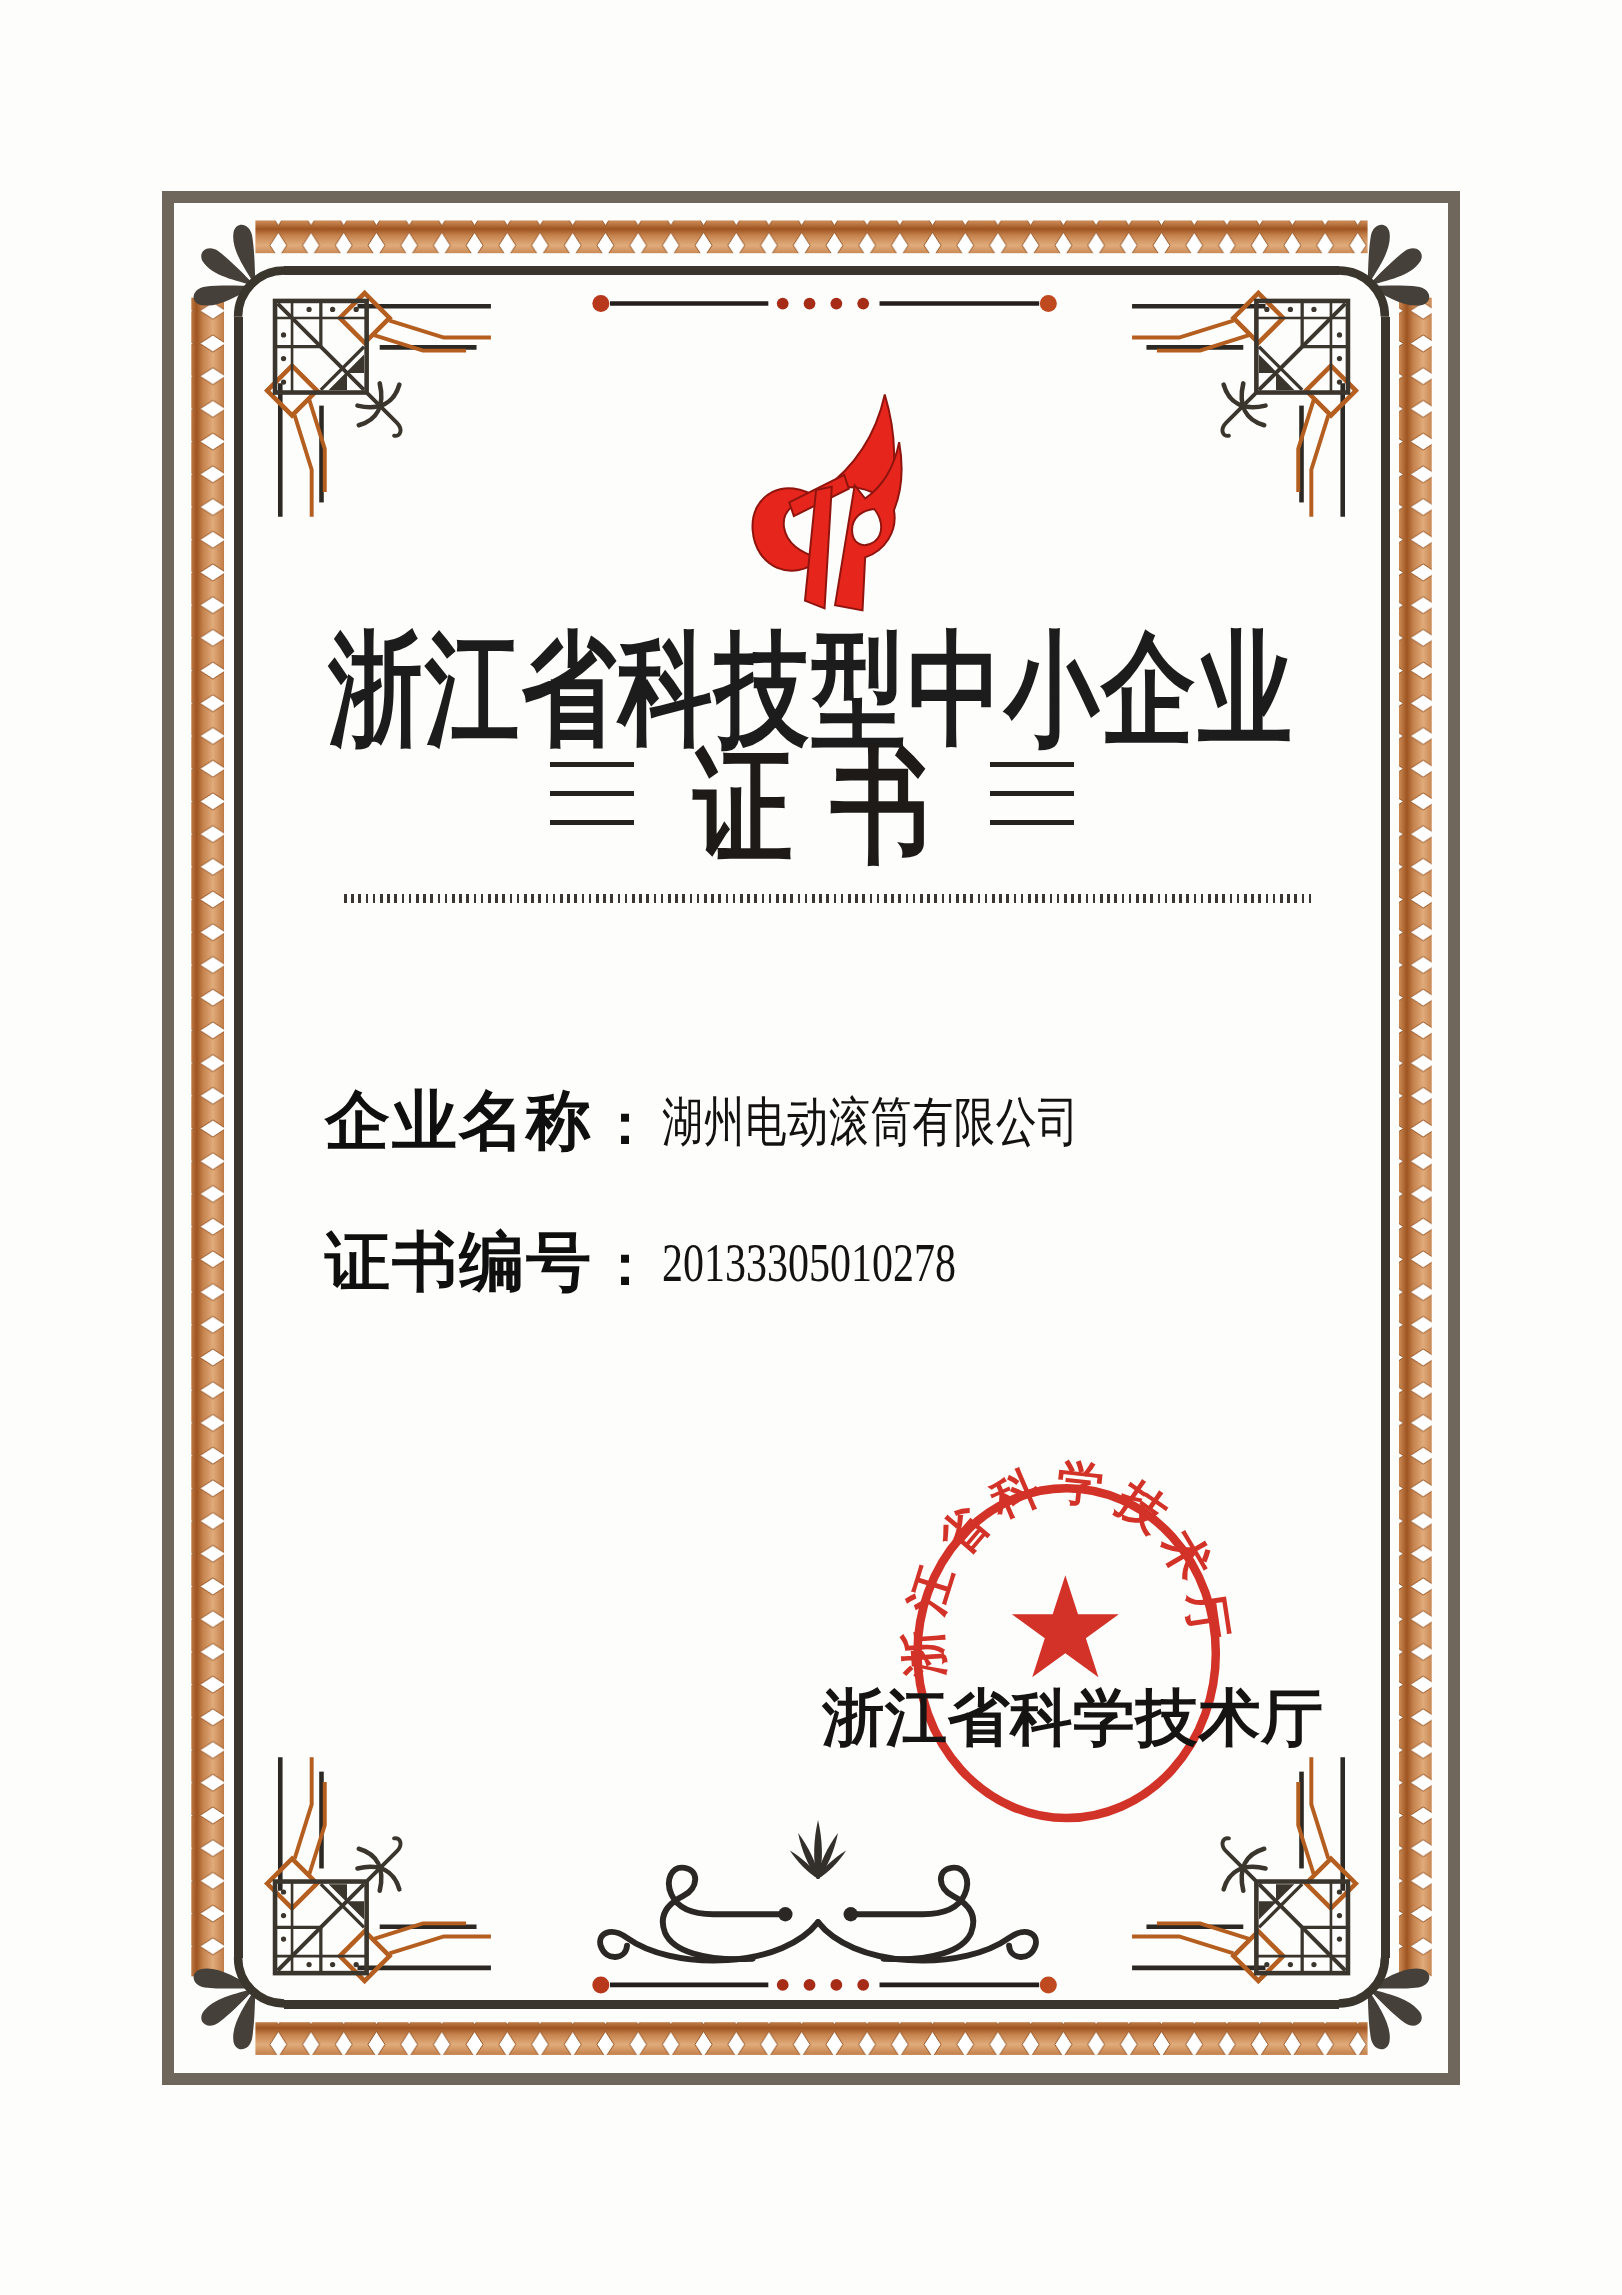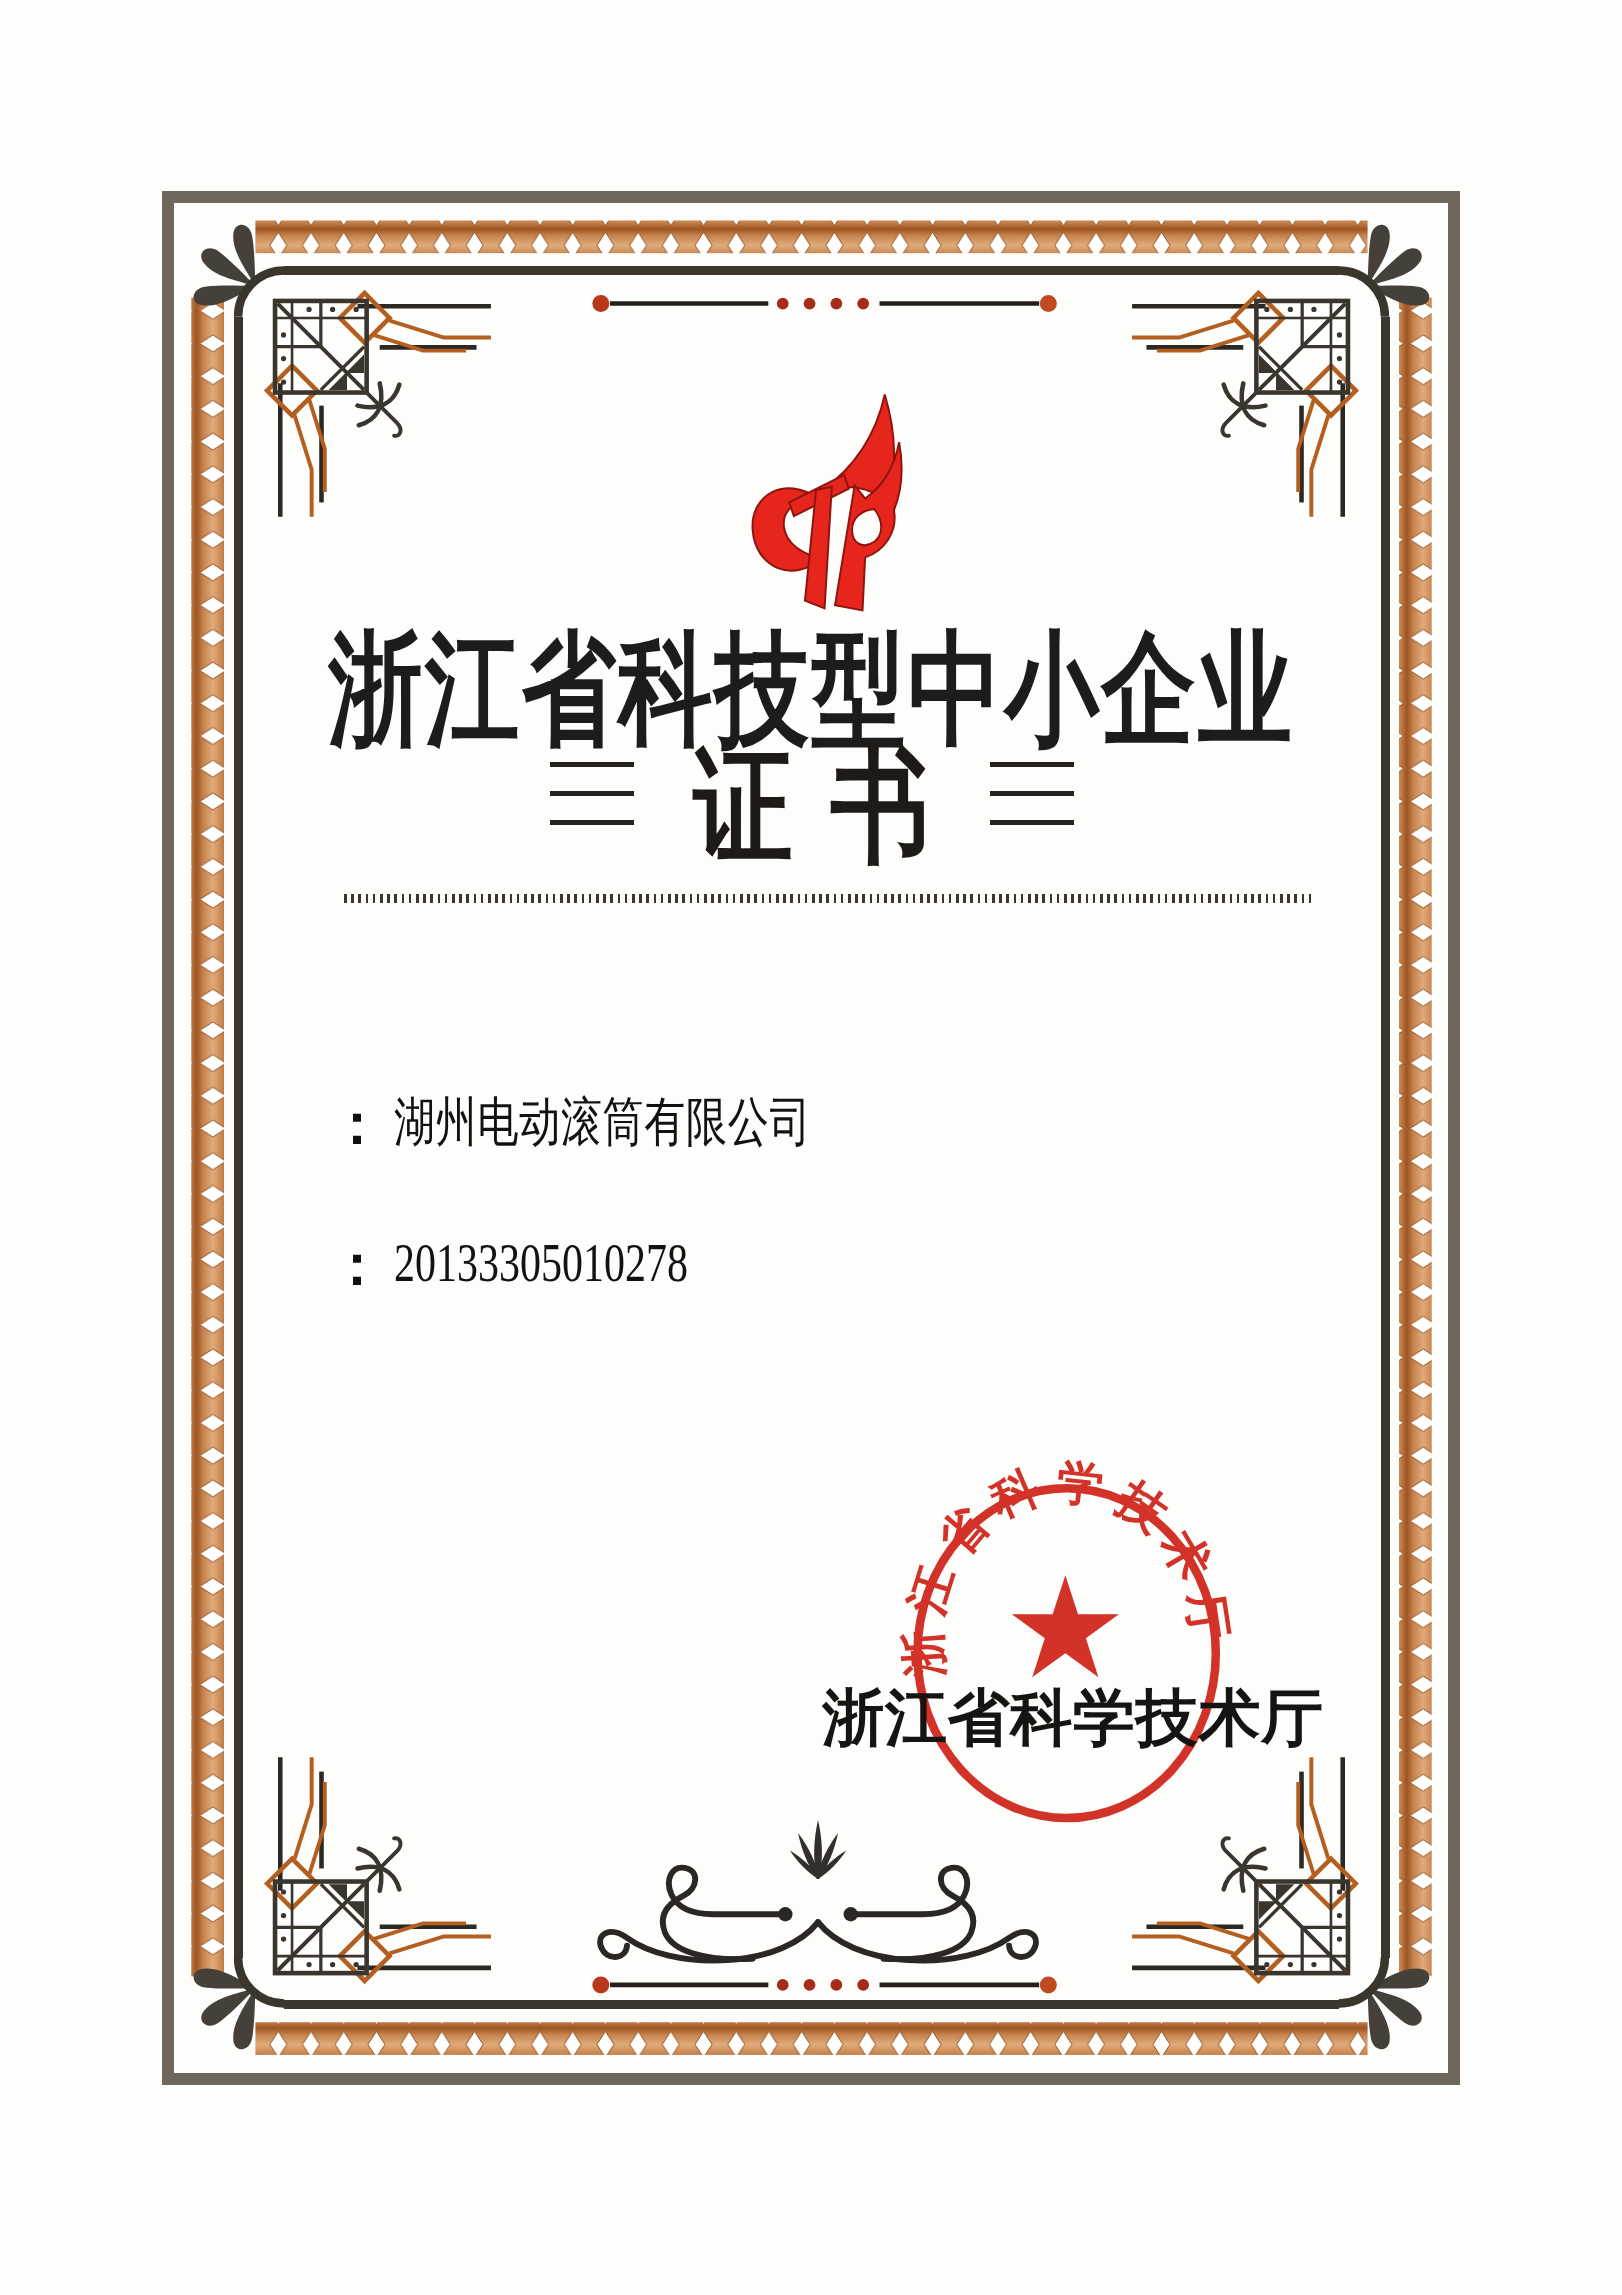--- a/index.html
+++ b/index.html
@@ -228,25 +228,27 @@
 
   <div class="subtitle-row">
     <div class="tribar"></div>
     <div class="subtitle">证书</div>
     <div class="tribar"></div>
   </div>
 
   <div class="dotted-divider"></div>
 
   <div class="field-row company">
+    <span class="field-label">企业名称</span>
     <span class="field-colon">：</span>
     <span class="field-value">湖州电动滚筒有限公司</span>
   </div>
 
   <div class="field-row number">
+    <span class="field-label">证书编号</span>
     <span class="field-colon">：</span>
     <span class="field-value num">20133305010278</span>
   </div>
 
   <div class="seal-authority">浙江省科学技术厅</div>
 
 </div>
 
 
 </body></html>

